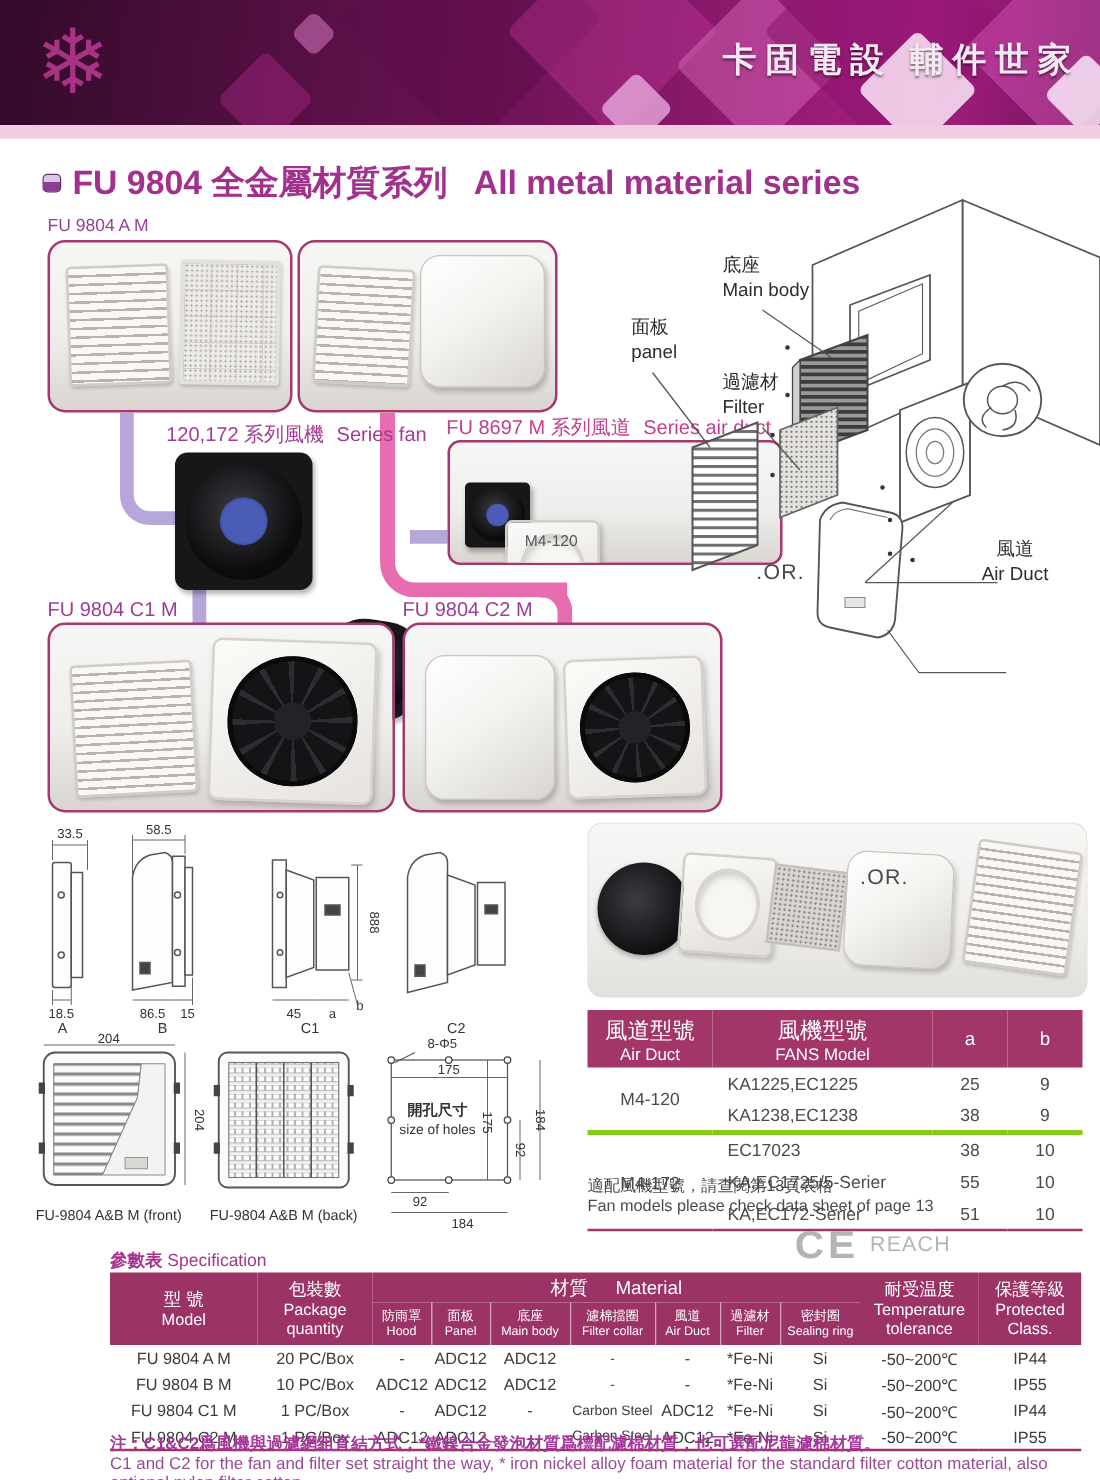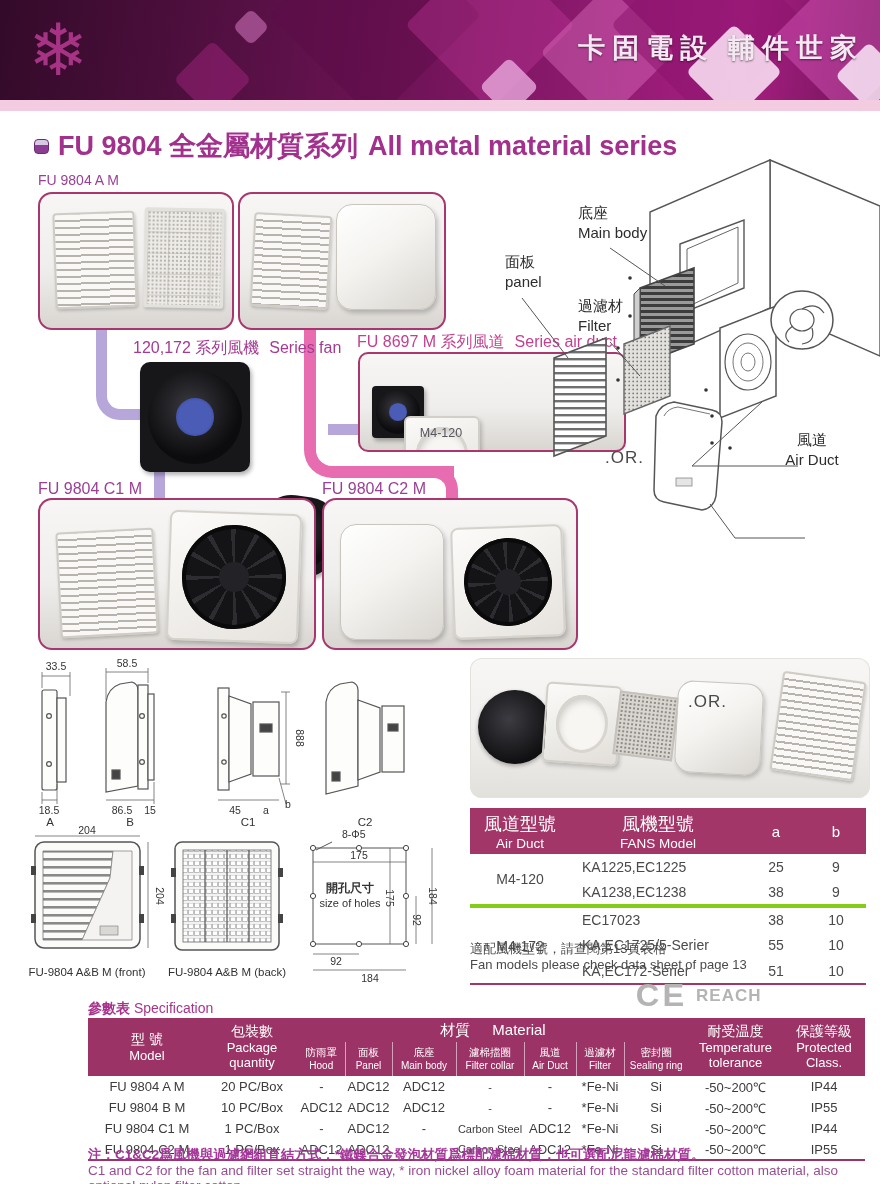--- a/index.html
+++ b/index.html
@@ -19,21 +19,21 @@
   .brand { position:absolute; right:16px; top:30px; font-family:"Liberation Serif", serif;
     font-size:27px; font-weight:bold; color:#f4e9f2; letter-spacing:7px; text-shadow:0 1px 2px rgba(0,0,0,.5); }
   .strip { left:0; top:100px; width:880px; height:11px; background:#f3cce1; }
 
   
   .title-row { left:34px; top:128px; display:flex; align-items:center; gap:9px; }
   .title-bullet { width:15px; height:15px; border-radius:4px; border:1px solid #6a2d72;
     background:linear-gradient(180deg,#d9c8e6 0 42%,#8b3d92 42%); }
   .page-title { font-size:27px; color:#a2308d; white-space:nowrap; }
   .page-title .zh { font-weight:bold; }
-  .page-title .en { font-weight:bold; margin-left:10px; }
+  .page-title .en { font-weight:bold; margin-left:21px; }
 
   
   .plabel { font-size:14px; color:#9b3f96; white-space:nowrap; }
   .pbox { border:2.5px solid #a8366f; border-radius:14px;
     background:linear-gradient(180deg,#f7f6f4 0%,#efeeec 55%,#d9d6d1 100%); overflow:hidden; }
   .slabel { font-size:16px; color:#a33b92; white-space:nowrap; }
   .slabel .en { margin-left:10px; }
   .slabel-pink { color:#c2418f; }
 
   
@@ -85,21 +85,21 @@
   .duct .he { font-size:13.5px; display:block; }
   .duct .hab { font-size:15px; }
   .duct tbody td { height:26px; font-size:14px; color:#4a4a4a; text-align:center; vertical-align:middle; }
   .duct tbody td.fans { text-align:left; padding-left:12px; }
   .duct tr.gsep td { border-top:4px solid #84cc16; }
   .tnote { font-size:13px; color:#4a4a4a; line-height:1.3; }
 
   
   .cert { display:flex; align-items:center; gap:10px; color:#b5b3b3; }
   .ce-mark { font-size:31px; font-weight:bold; letter-spacing:3px; transform:scaleX(1.05); }
-  .reach { font-size:17px; font-weight:bold; letter-spacing:1px; }
+  .reach { font-size:17px; font-weight:normal; letter-spacing:1px; }
 
   
   .spec-label { font-size:14px; color:#a8338c; }
   .spec-label .zh { font-weight:bold; }
   .spec { width:777px; border-bottom:2px solid #9c3366; }
   .spec thead th { background:#9c3366; color:#fff; font-weight:normal; vertical-align:middle; padding:2px 0; }
   .spec thead .hz { display:block; font-size:14px; }
   .spec thead .he { display:block; font-size:13px; line-height:1.15; }
   .spec thead th.sub { height:34px; }
   .spec thead th.sub + th.sub { border-left:1px solid rgba(255,255,255,.55); }

